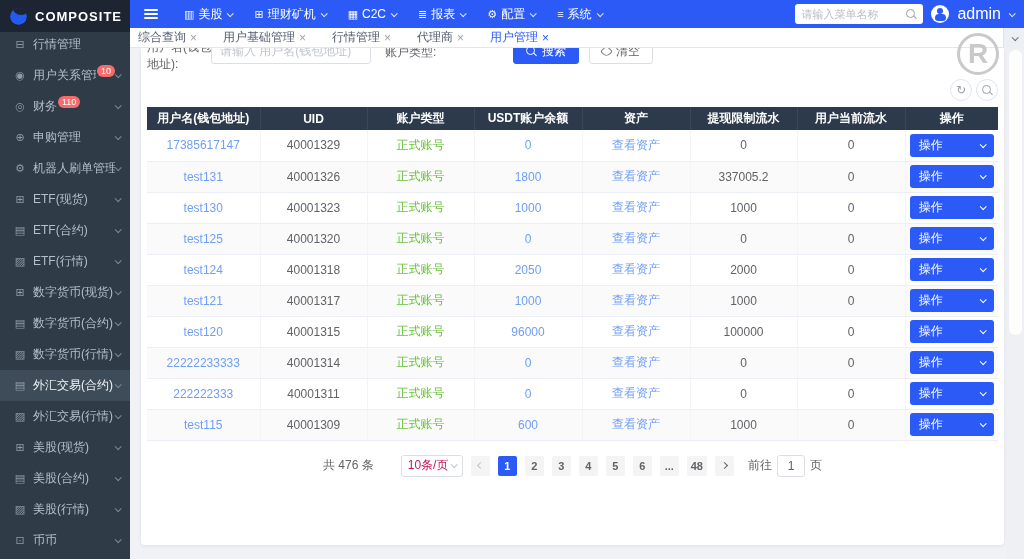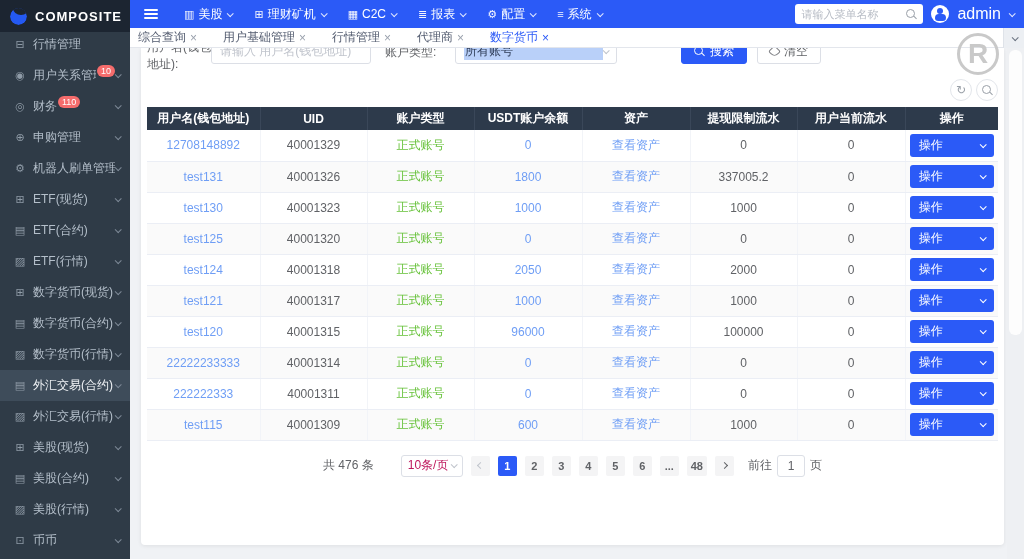--- a/index.html
+++ b/index.html
@@ -277,44 +277,40 @@
    </div>
       <div class="tab">
      <span>行情管理</span>
      <span class="close">×</span>
    </div>
       <div class="tab">
      <span>代理商</span>
      <span class="close">×</span>
    </div>
       <div class="tab active">
-     <span>数字货币</span>
+     <span>用户管理</span>
      <span class="close">×</span>
    </div>
     </div>
   <div class="tab-dropdown">
       <i class="chev down"></i>
     </div>
 </div>
 
 <div class="watermark">
     <span>R</span>
   </div>
 
 <div class="content">
   <div class="card">
 
     <div class="form-row">
       <div class="f-label">用户名(钱包地址):</div>
       <input class="f-input" placeholder="请输入 用户名(钱包地址)" style="">
       <div class="f-label f-label2">账户类型:</div>
-      <div class="f-select">
-        <span class="val">所有账号</span>
-        <i class="chev down"></i>
-      </div>
       <div class="btn btn-primary">
         <span class="mag" style="color:#fff"></span>
         <span>搜索</span>
       </div>
       <div class="btn btn-plain">
         <span class="eraser"></span>
         <span>清空</span>
       </div>
     </div>
 
@@ -345,21 +341,21 @@
             <th>账户类型</th>
             <th>USDT账户余额</th>
             <th>资产</th>
             <th>提现限制流水</th>
             <th>用户当前流水</th>
             <th>操作</th>
           </tr>
         </thead>
       <tbody id="tbody">
           <tr>
-     <td><span class="link">12708148892</span></td>
+     <td><span class="link">17385617147</span></td>
      <td>40001329</td>
      <td><span class="ok">正式账号</span></td>
      <td><span class="link">0</span></td>
      <td><span class="link">查看资产</span></td>
      <td>0</td>
      <td>0</td>
      <td><span class="act-btn">
         <span>操作</span>
         <i class="chev down"></i>
               </span></td>

